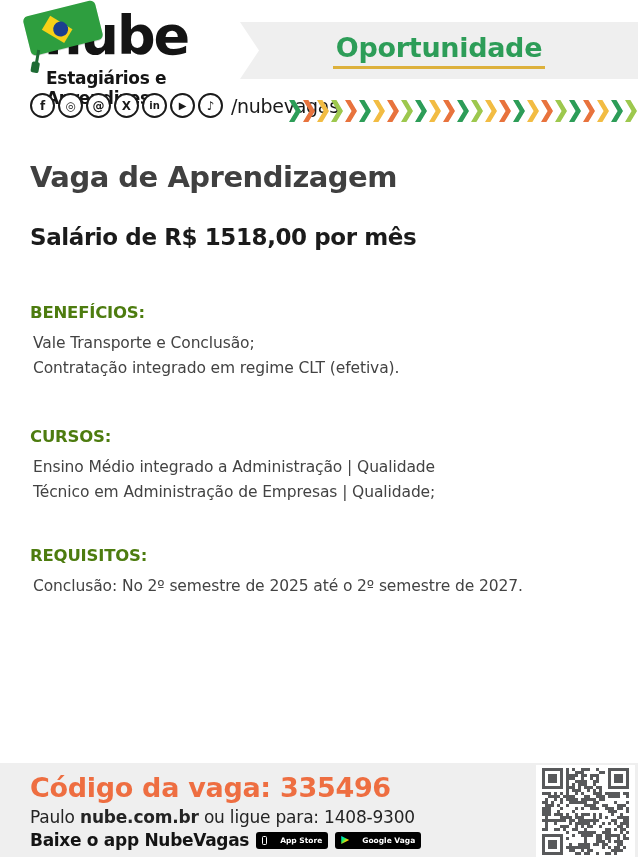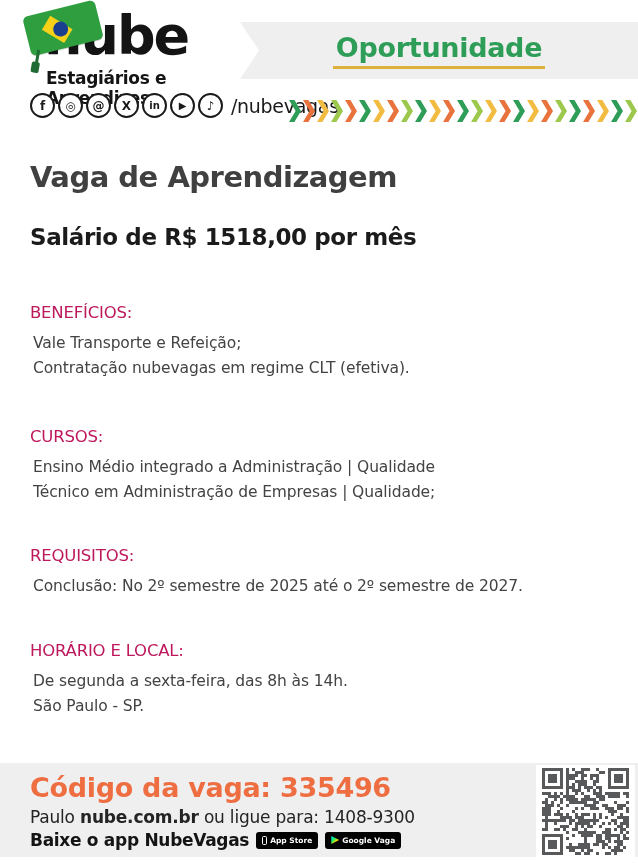--- a/index.html
+++ b/index.html
@@ -72,36 +72,36 @@
   
   .job-title {
     position:absolute; left:30px; top:160px;
     font-size:29px; font-weight:800; color:#404040; letter-spacing:-0.5px;
   }
   .salary {
     position:absolute; left:30px; top:224px;
     font-size:23px; font-weight:800; color:#1b1b1b; letter-spacing:-0.4px;
   }
   .section { position:absolute; left:30px; right:24px; }
-  .section h3 { font-size:16.5px; font-weight:400; color:#be185d; letter-spacing:-0.2px; margin-bottom:9px; }
+  .section h3 { font-size:16.5px; font-weight:700; color:#4d7c0f; letter-spacing:-0.2px; margin-bottom:9px; }
   .section .line { font-size:15.5px; color:#434343; line-height:25px; padding-left:3px; letter-spacing:-0.1px; }
   .sec-0 { top:303px; } .sec-1 { top:427px; } .sec-2 { top:546px; } .sec-3 { top:641px; }
 
   
   .footer { position:absolute; left:0; right:0; top:763px; height:94px; background:#efefef; }
   .code-label {
     position:absolute; left:30px; top:9px;
     font-size:27px; font-weight:800; color:#ee6e41; letter-spacing:-0.3px;
   }
   .access-line { position:absolute; left:30px; top:44px; font-size:17px; color:#242424; letter-spacing:-0.2px; }
   .access-line b { font-weight:800;text-align:center; }
   .app-line { position:absolute; left:30px; top:67px; display:flex; align-items:center; gap:7px; }
   .app-label { font-size:17px; font-weight:800; color:#141414; letter-spacing:-0.3px; }
   .badge {
-    display:inline-flex; align-items:center; gap:3px; background:#000; color:#fff;
+    display:inline-flex; align-items:center; gap:13px; background:#000; color:#fff;
     border-radius:3px; padding:3px 6px; height:17px;
   }
   .badge .b-label { font-size:7.5px; font-weight:700; white-space:nowrap; }
   .phone-ic { width:5px; height:9px; border:1px solid #fff; border-radius:1.5px; }
   .play-ic {
     width:8px; height:8px;
     clip-path:polygon(0 0, 100% 50%, 0 100%);
     background:linear-gradient(135deg,#00d7fe 0%,#00f076 35%,#ffd500 65%,#ff3a44 100%);
   }
   .qr-box {
@@ -167,40 +167,35 @@
       <span class="chev" style="background: rgb(242, 188, 67);"></span>
       <span class="chev" style="background: rgb(45, 157, 88);"></span>
       <span class="chev" style="background: rgb(157, 200, 78);"></span>
     </div>
 
   <div class="job-title">Vaga de Aprendizagem</div>
   <div class="salary">Salário de R$ 1518,00 por mês</div>
 
   <div class="section sec-0">
     <h3>BENEFÍCIOS:</h3>
-    <div class="line">Vale Transporte e Refeição;</div>
-    <div class="line">Contratação nubevagas em regime CLT (efetiva).</div>
+    <div class="line">Vale Transporte e Conclusão;</div>
+    <div class="line">Contratação integrado em regime CLT (efetiva).</div>
   </div>
 
   <div class="section sec-1">
     <h3>CURSOS:</h3>
     <div class="line">Ensino Médio integrado a Administração | Qualidade</div>
     <div class="line">Técnico em Administração de Empresas | Qualidade;</div>
   </div>
 
   <div class="section sec-2">
     <h3>REQUISITOS:</h3>
     <div class="line">Conclusão: No 2º semestre de 2025 até o 2º semestre de 2027.</div>
   </div>
 
-  <div class="section sec-3">
-    <h3>HORÁRIO E LOCAL:</h3>
-    <div class="line">De segunda a sexta-feira, das 8h às 14h.</div>
-    <div class="line">São Paulo - SP.</div>
-  </div>
 
   <div class="footer">
     <div class="code-label">Código da vaga: 335496</div>
     <div class="access-line"><span>Paulo </span><b>nube.com.br</b><span> ou ligue para: 1408-9300</span></div>
     <div class="app-line">
       <span class="app-label">Baixe o app NubeVagas</span>
       <span class="badge">
         <span class="phone-ic"></span>
         <span class="b-label">App Store</span>
       </span>

